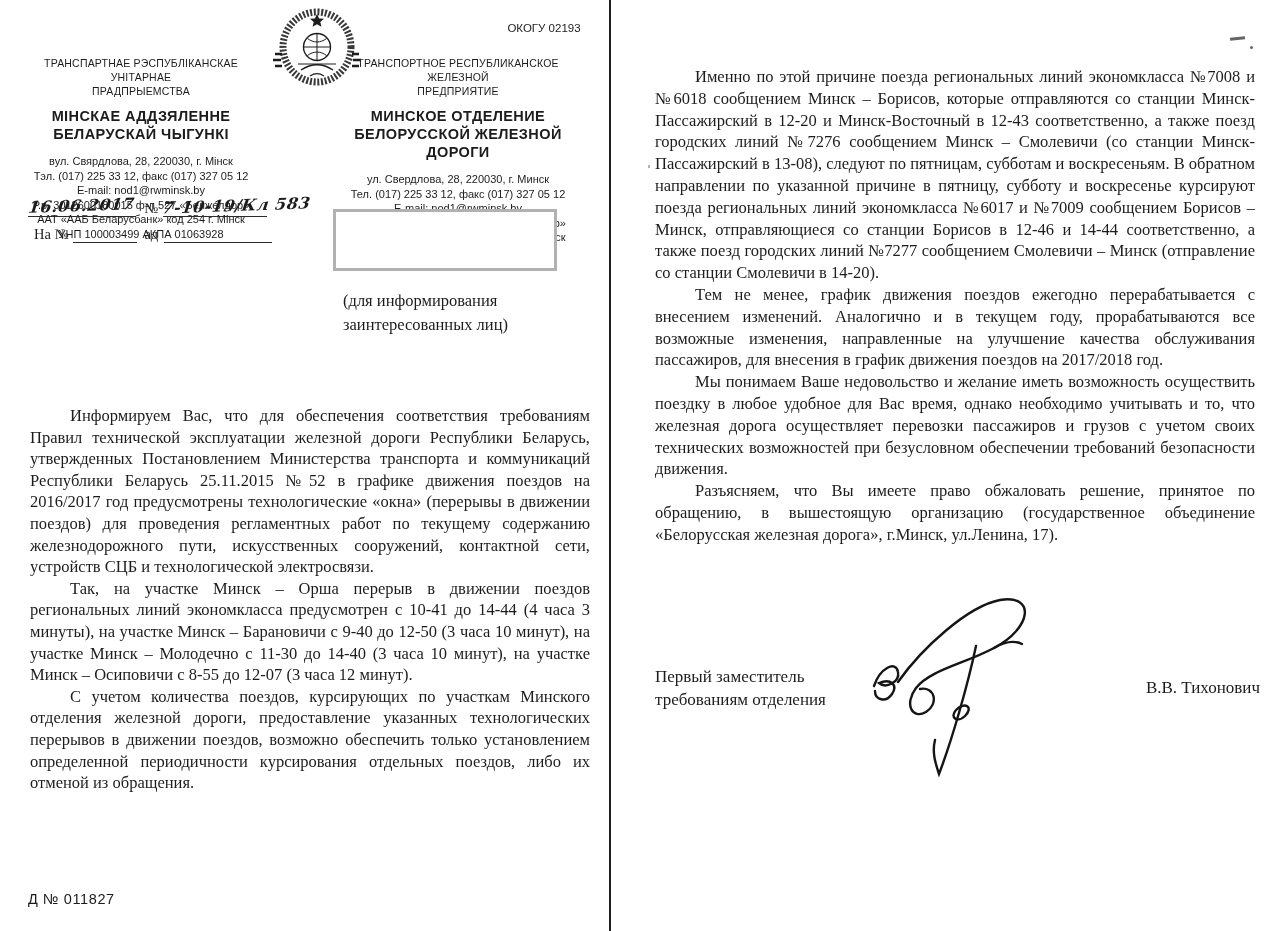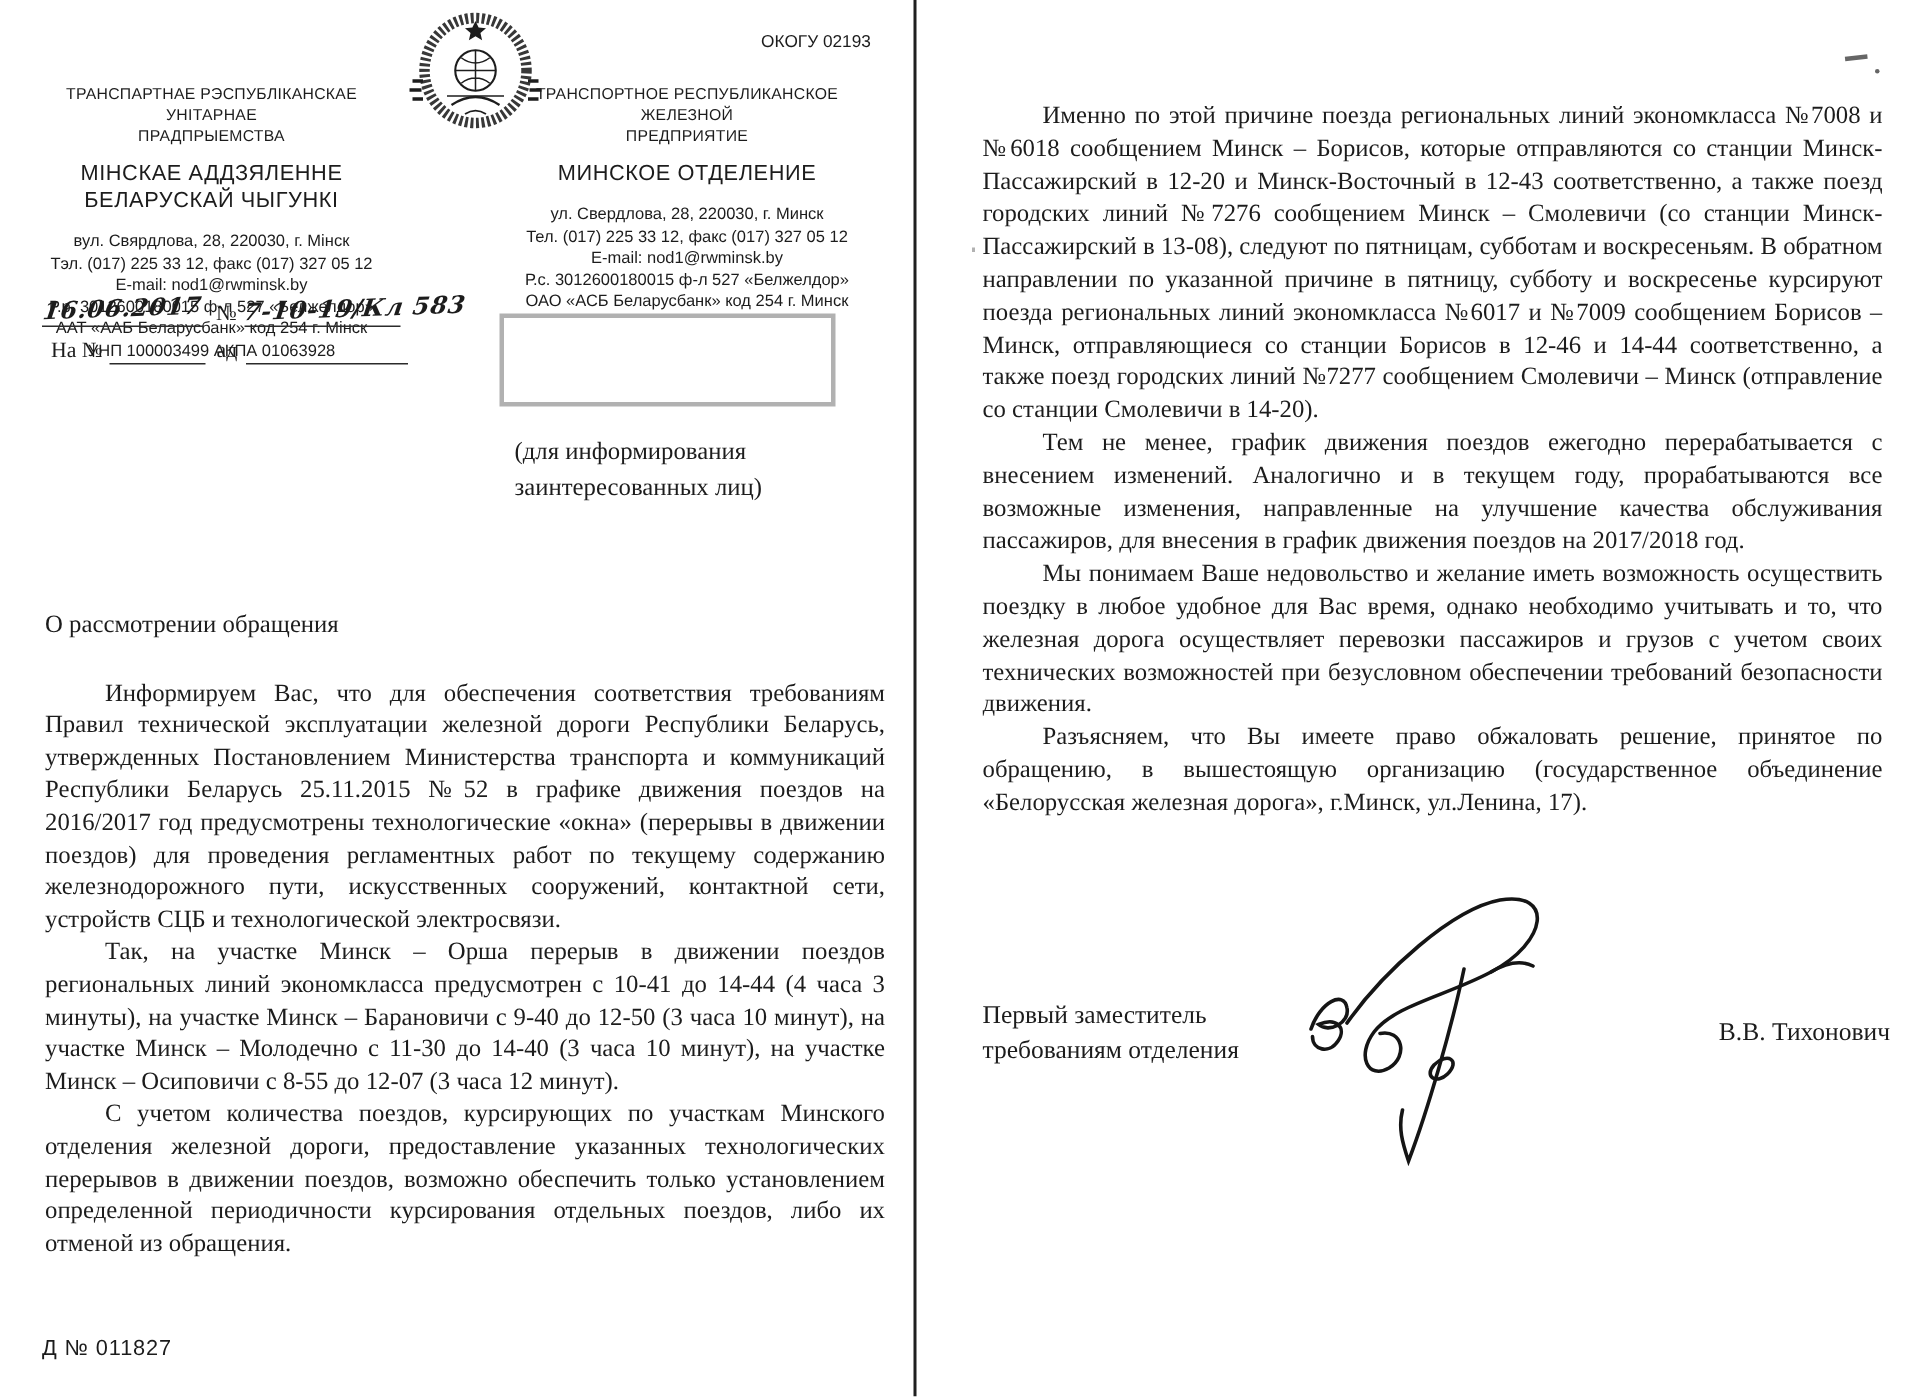--- a/index.html
+++ b/index.html
@@ -15,21 +15,21 @@
 
   
   .emblem{position:absolute;left:262px;top:6px;width:110px;height:80px;}
   .okogu{position:absolute;left:498px;top:22px;width:92px;text-align:center;
          font-family:"Liberation Sans", sans-serif;font-size:11.5px;}
   .lh-col{position:absolute;top:56px;text-align:center;
           font-family:"Liberation Sans", sans-serif;}
   .col-by{left:22px;width:238px;}
   .col-ru{left:338px;width:240px;}
   .org-type{font-size:10.5px;line-height:14px;letter-spacing:.2px;}
-  .org-name{font-size:14.5px;font-weight:400;line-height:18px;letter-spacing:.4px;}
+  .org-name{font-size:14.5px;font-weight:700;line-height:18px;letter-spacing:.4px;}
   .org-name.first{margin-top:9px;}
   .lh-addr{margin-top:11px;font-size:11px;line-height:14.5px;}
 
   
   .ref-line{position:absolute;left:28px;top:196px;white-space:nowrap;}
   .u-line{display:inline-block;border-bottom:1.5px solid #2b2b2b;text-align:center;
           vertical-align:bottom;padding-bottom:1px;}
   .u-date{width:108px;}
   .u-num{width:104px;}
   .hand{display:inline-block;font-family:"DejaVu Serif", serif;font-style:italic;
@@ -104,20 +104,21 @@
       <div>Р.р. 3012600180015 ф-л 527 «Белжелдор»</div>
       <div>ААТ «ААБ Беларусбанк»  код 254  г. Мінск</div>
       <div>УНП 100003499  АКПА 01063928</div>
     </div>
   </div>
 
   <div class="lh-col col-ru">
     <div class="org-type">ТРАНСПОРТНОЕ РЕСПУБЛИКАНСКОЕ ЖЕЛЕЗНОЙ</div>
     <div class="org-type">ПРЕДПРИЯТИЕ</div>
     <div class="org-name first">МИНСКОЕ ОТДЕЛЕНИЕ</div>
+    <div class="org-name">БЕЛОРУССКОЙ ЖЕЛЕЗНОЙ ДОРОГИ</div>
     <div class="lh-addr">
       <div>ул. Свердлова, 28, 220030, г. Минск</div>
       <div>Тел. (017) 225 33 12, факс (017) 327 05 12</div>
       <div>E-mail: nod1@rwminsk.by</div>
       <div>Р.с. 3012600180015 ф-л 527 «Белжелдор»</div>
       <div>ОАО «АСБ Беларусбанк»  код 254  г. Минск</div>
       <div>УНП 100003499 ОКПО 01063928</div>
     </div>
   </div>
 
@@ -130,21 +131,20 @@
   </div>
 
   <div class="addr-box"></div>
 
   <div class="recipient-note">
     <div>(для информирования</div>
     <div>заинтересованных лиц)</div>
   </div>
 
   <div class="body-left">
-    <div class="subject">О рассмотрении обращения</div>
     <p>Информируем Вас, что для обеспечения соответствия требованиям Правил технической эксплуатации железной дороги Республики Беларусь, утвержденных Постановлением Министерства транспорта и коммуникаций Республики Беларусь 25.11.2015 №52 в графике движения поездов на 2016/2017 год предусмотрены технологические «окна» (перерывы в движении поездов) для проведения регламентных работ по текущему содержанию железнодорожного пути, искусственных сооружений, контактной сети, устройств СЦБ и технологической электросвязи.</p>
     <p>Так, на участке Минск – Орша перерыв в движении поездов региональных линий экономкласса предусмотрен с 10-41 до 14-44 (4 часа 3 минуты), на участке Минск – Барановичи с 9-40 до 12-50 (3 часа 10 минут), на участке Минск – Молодечно с 11-30 до 14-40 (3 часа 10 минут), на участке Минск – Осиповичи с 8-55 до 12-07 (3 часа 12 минут).</p>
     <p>С учетом количества поездов, курсирующих по участкам Минского отделения железной дороги, предоставление указанных технологических перерывов в движении поездов, возможно обеспечить только установлением определенной периодичности курсирования отдельных поездов, либо их отменой из обращения.</p>
   </div>
 
   <div class="doc-number">Д  № 011827</div>
 </div>
 
 <div class="divider"></div>
 

